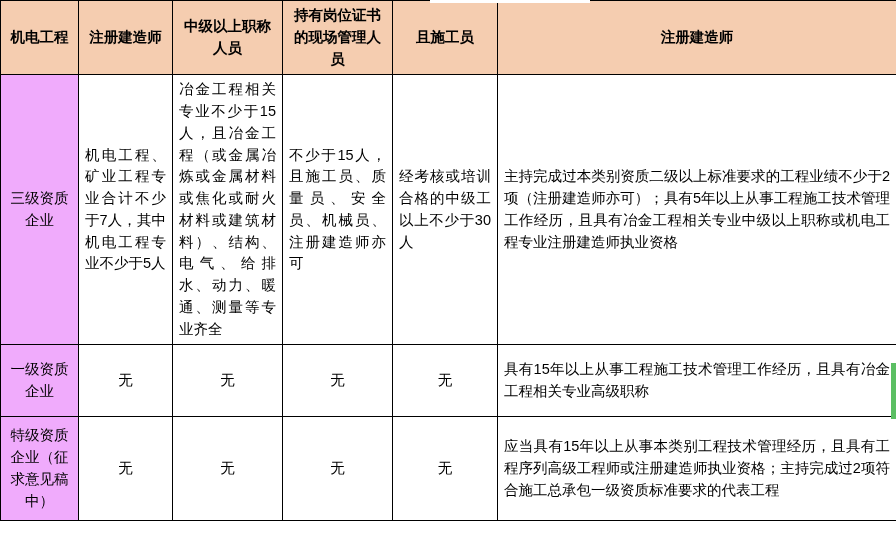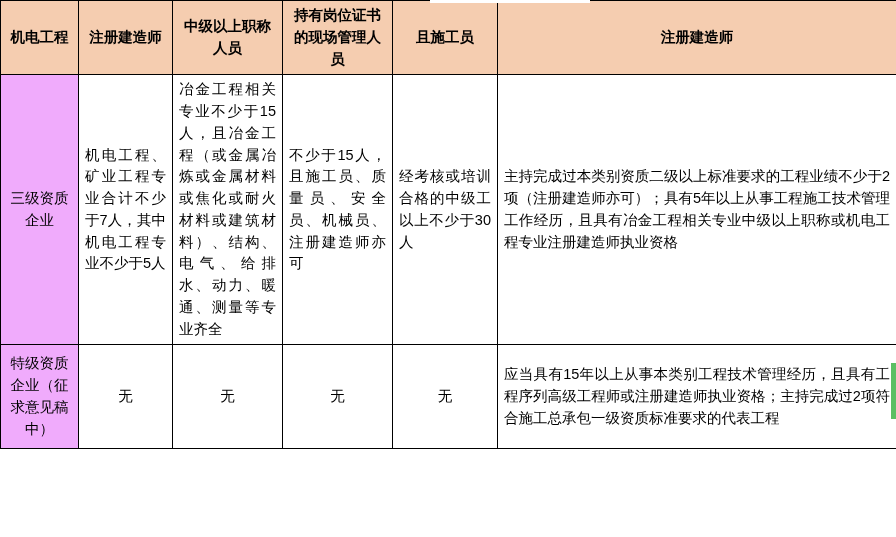--- a/index.html
+++ b/index.html
@@ -112,20 +112,28 @@
     </thead>
     <tbody>
       <tr class="r-level3">
         <td class="rowhead">三级资质企业</td>
         <td class="body-cell justify">机电工程、矿业工程专业合计不少于7人，其中机电工程专业不少于5人</td>
         <td class="body-cell justify">冶金工程相关专业不少于15人，且冶金工程（或金属冶炼或金属材料或焦化或耐火材料或建筑材料）、结构、电气、给排水、动力、暖通、测量等专业齐全</td>
         <td class="body-cell justify">不少于15人，且施工员、质量员、安全员、机械员、注册建造师亦可</td>
         <td class="body-cell justify">经考核或培训合格的中级工以上不少于30人</td>
         <td class="body-cell justify">主持完成过本类别资质二级以上标准要求的工程业绩不少于2项（注册建造师亦可）；具有5年以上从事工程施工技术管理工作经历，且具有冶金工程相关专业中级以上职称或机电工程专业注册建造师执业资格</td>
       </tr>
+      <tr class="r-level1">
+        <td class="rowhead">一级资质企业</td>
+        <td class="body-cell center">无</td>
+        <td class="body-cell center">无</td>
+        <td class="body-cell center">无</td>
+        <td class="body-cell center">无</td>
+        <td class="body-cell justify">具有15年以上从事工程施工技术管理工作经历，且具有冶金工程相关专业高级职称</td>
+      </tr>
       <tr class="r-special">
         <td class="rowhead">特级资质企业（征求意见稿中）</td>
         <td class="body-cell center">无</td>
         <td class="body-cell center">无</td>
         <td class="body-cell center">无</td>
         <td class="body-cell center">无</td>
         <td class="body-cell justify">应当具有15年以上从事本类别工程技术管理经历，且具有工程序列高级工程师或注册建造师执业资格；主持完成过2项符合施工总承包一级资质标准要求的代表工程</td>
       </tr>
     </tbody>
   </table>

